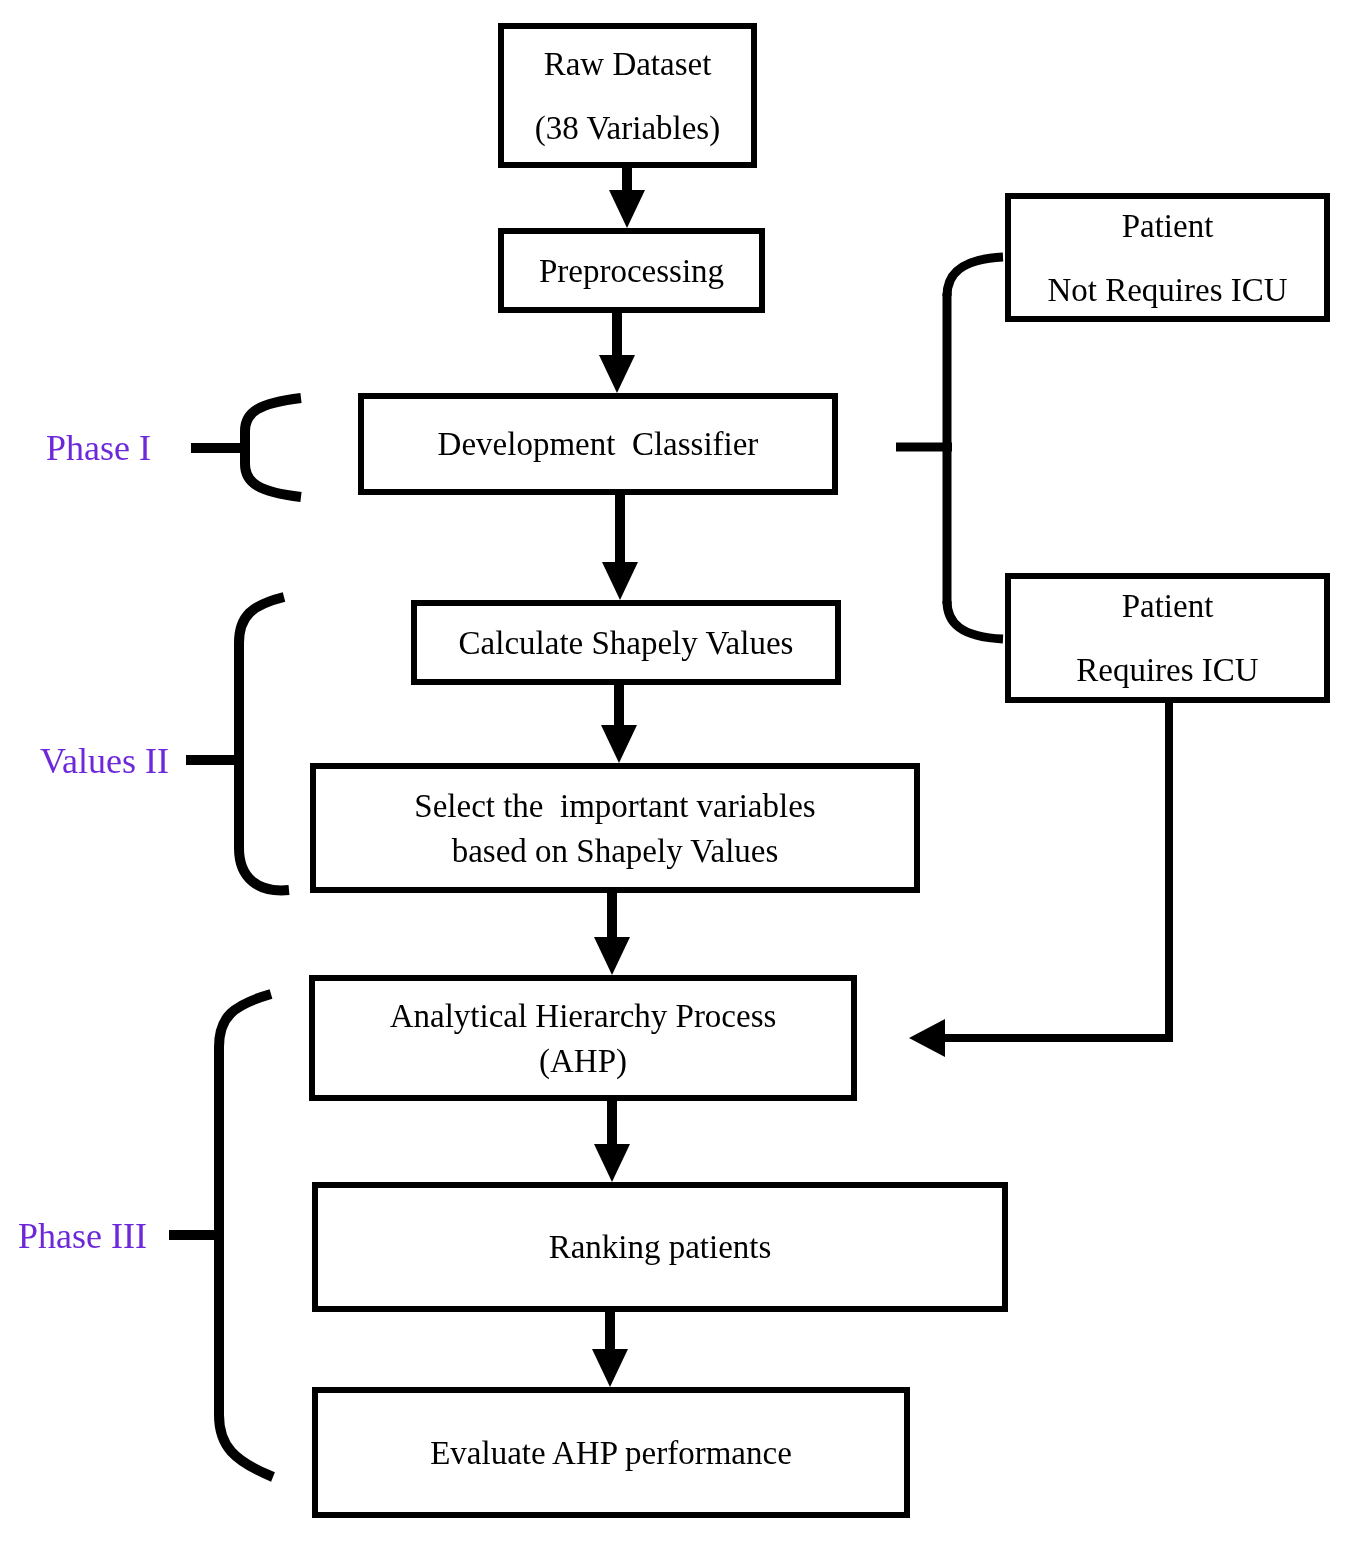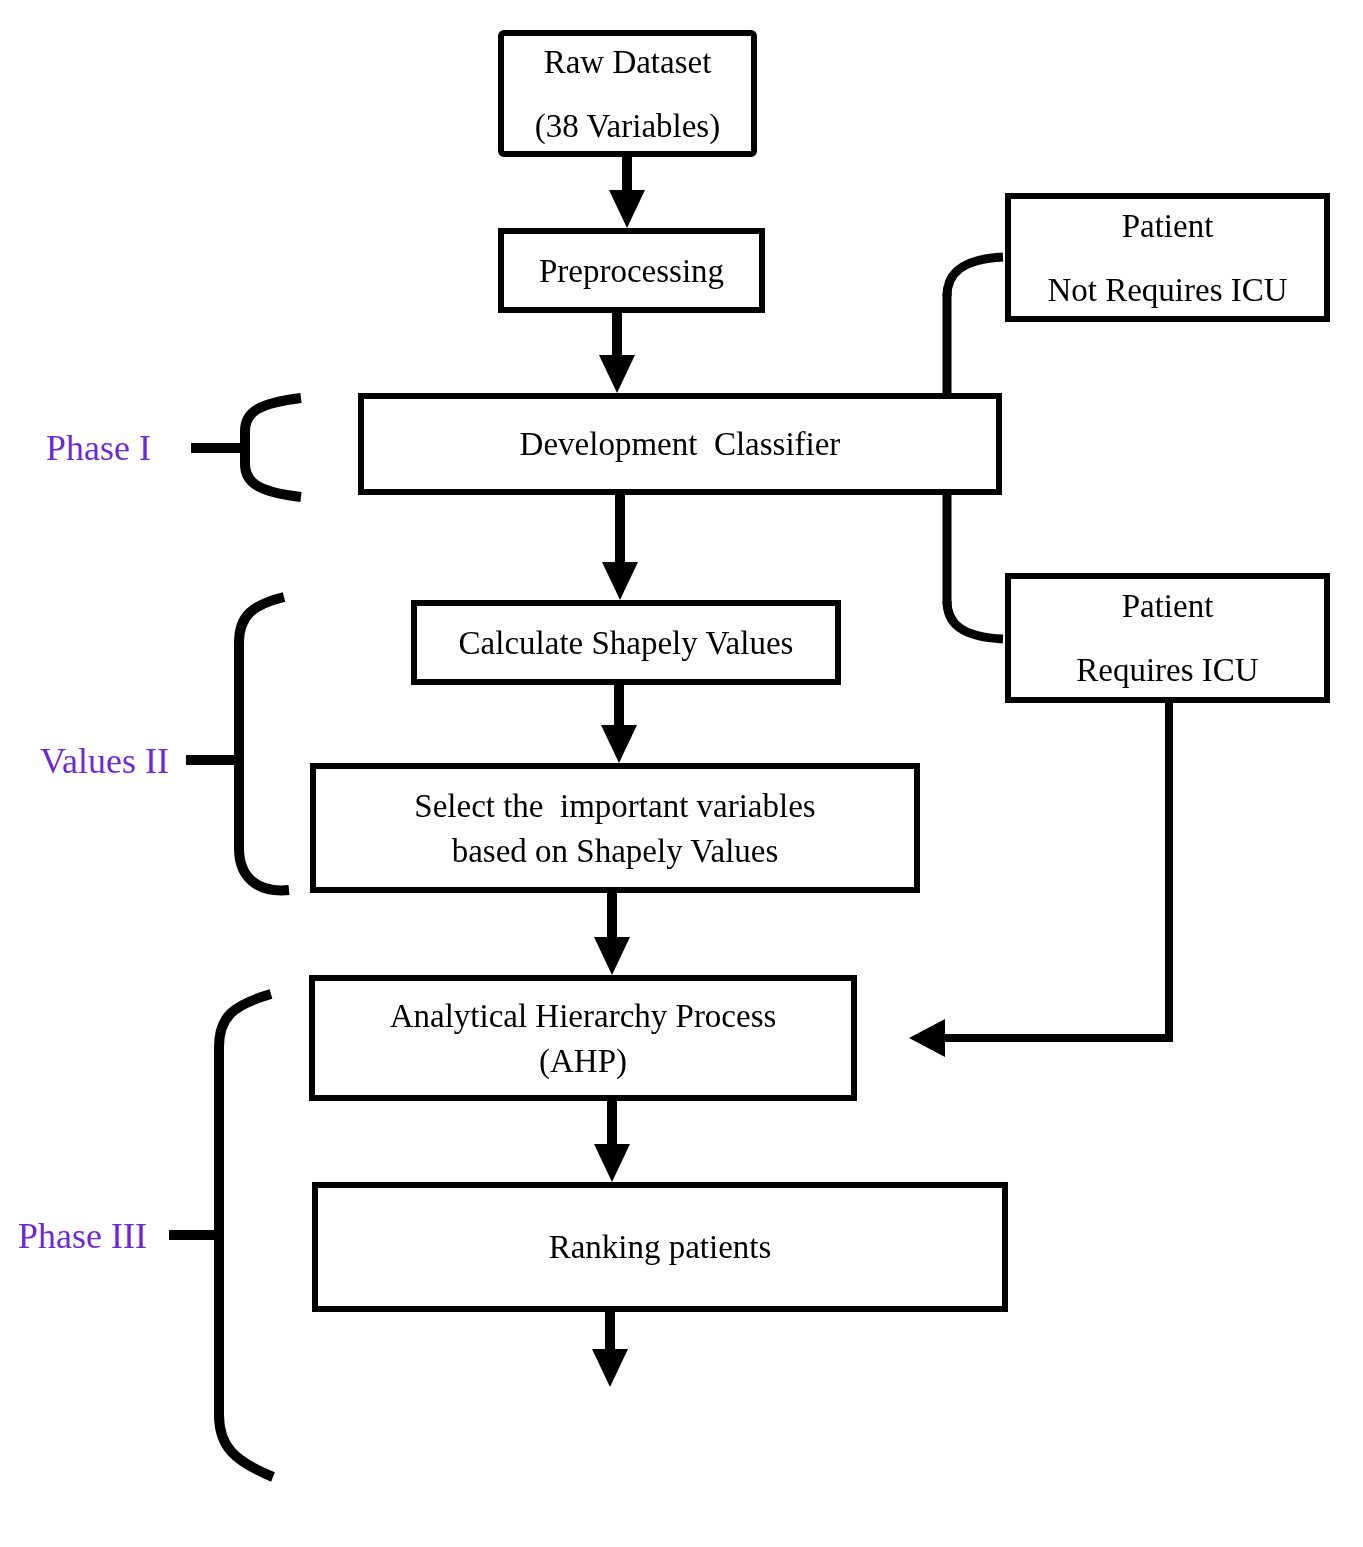--- a/index.html
+++ b/index.html
@@ -33,23 +33,23 @@
     font-size: 33px;
     line-height: 40px;
     white-space: pre;
     color: #000000;
   }
   .node.spread { row-gap: 24px; }
   .node.tight  { row-gap: 3px; }
   .node.tight .line { line-height: 42px; }
 
   
-  #n-raw  { left: 498px; top: 30px;   width: 259px; height: 127px; border-radius: 6px; }
+  #n-raw  { left: 498px; top: 23px;   width: 259px; height: 145px; }
   #n-pre  { left: 498px; top: 228px;  width: 267px; height: 85px; align-items: center;  }
-  #n-dev  { left: 358px; top: 393px;  width: 644px; height: 102px; }
+  #n-dev  { left: 358px; top: 393px;  width: 480px; height: 102px; }
   #n-pnot { left: 1005px; top: 193px; width: 325px; height: 129px; }
   #n-preq { left: 1005px; top: 573px; width: 325px; height: 130px; }
   #n-calc { left: 383px; top: 600px;  width: 430px; height: 85px; margin-left: 28px;  }
   #n-sel  { left: 310px; top: 763px;  width: 610px; height: 130px; }
   #n-ahp  { left: 309px; top: 975px;  width: 548px; height: 126px; }
   #n-rank { left: 312px; top: 1182px; width: 696px; height: 130px; }
   #n-eval { left: 312px; top: 1387px; width: 598px; height: 131px; }
 
   .phase-label {
     position: absolute;
@@ -159,18 +159,21 @@
 
   <div class="node tight" id="n-ahp">
     <span class="line">Analytical Hierarchy Process</span>
     <span class="line">(AHP)</span>
   </div>
 
   <div class="node" id="n-rank">
     <span class="line">Ranking patients</span>
   </div>
 
+  <div class="node" id="n-eval">
+    <span class="line">Evaluate AHP performance</span>
+  </div>
 
   <div class="phase-label" id="p1">Phase I</div>
   <div class="phase-label" id="p2">Values II</div>
   <div class="phase-label" id="p3">Phase III</div>
 
 </div>
 
 </body></html>

